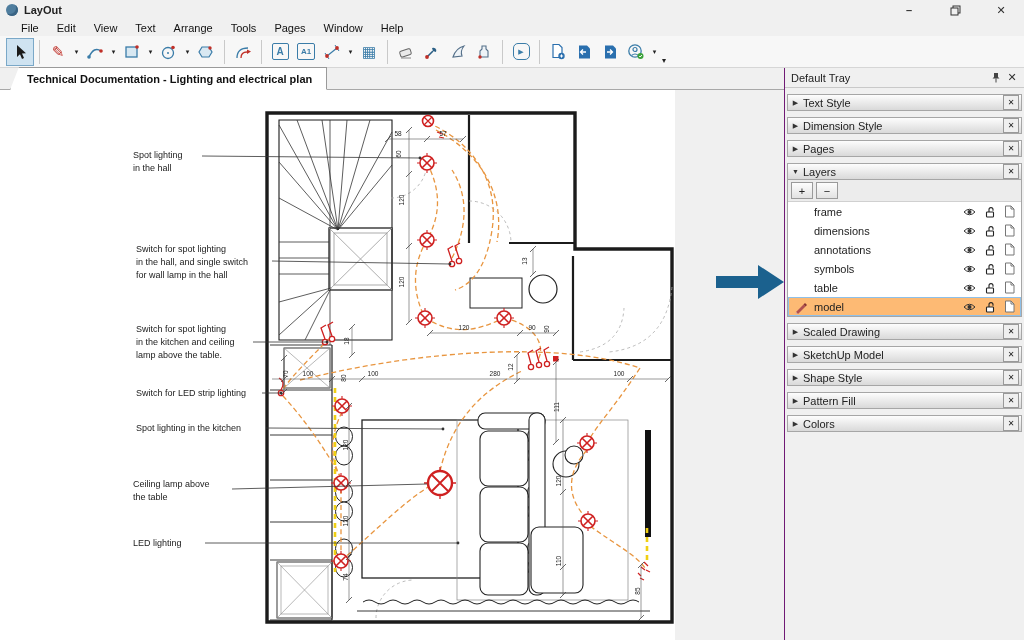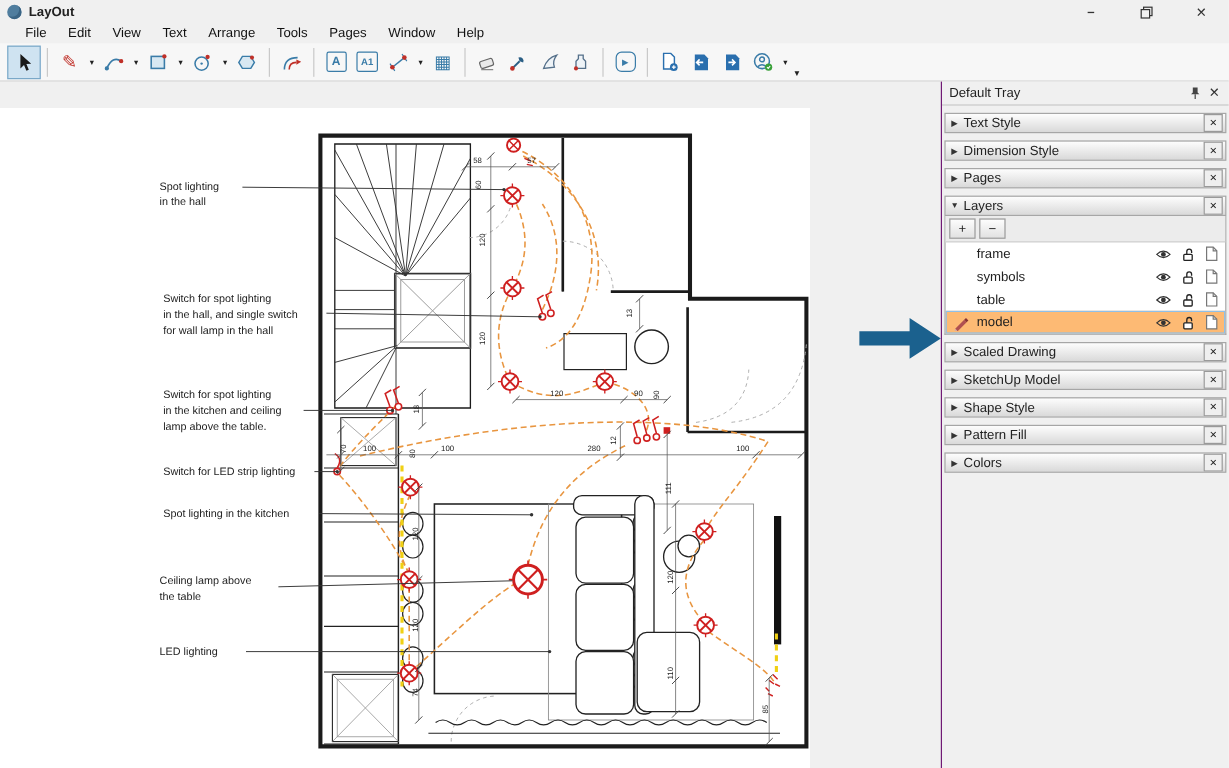--- a/index.html
+++ b/index.html
@@ -230,20 +230,25 @@
           <circle cx="8" cy="6.5" r="2" fill="none" stroke="#3a7ca8" stroke-width="1.2"></circle>
           <path d="M4.5,12.5 Q8,9.5 11.5,12.5" fill="none" stroke="#3a7ca8" stroke-width="1.2"></path>
           <circle cx="13.5" cy="13" r="3" fill="#3aa13a"></circle>
           <path d="M12.2,13 l1,1 1.6,-2" stroke="#fff" stroke-width="1" fill="none"></path>
         </svg>
     </div>
     <span class="dd">▾</span>
     <span id="tb-overflow">▾</span>
   </div>
 
+  <div id="tabbar">
+    <div id="tab-active">
+      <span>Technical Documentation - Lighting and electrical plan</span>
+    </div>
+  </div>
 
   <div id="canvas">
     <svg id="plansvg" width="784" height="550" viewBox="0 0 784 550">
       <defs>
         <g id="spot" stroke="#cf2020" stroke-width="1.6" fill="none">
           <circle r="7" fill="#fff"></circle>
           <path d="M-4.8,-4.8 L4.8,4.8 M-4.8,4.8 L4.8,-4.8"></path>
           <path d="M0,-10 L0,-7.2 M0,7.2 L0,10 M-10,0 L-7.2,0 M7.2,0 L10,0" stroke-width="1.1"></path>
         </g>
         <g id="chair" fill="#fff" stroke="#222" stroke-width="1">
@@ -566,20 +571,64 @@
           </span>
         <span class="ricon">
             <svg width="11" height="13" viewBox="0 0 11 13">
               <path d="M1.5,1 h5.5 l3,3 v8 h-8.5 z" fill="#fff" stroke="#777" stroke-width="1"></path>
               <path d="M7,1 v3 h3" fill="none" stroke="#777" stroke-width="1"></path>
             </svg>
           </span>
       </div>
       <div class="layer-row">
         <span class="pencil-slot"></span>
+        <span class="lname">dimensions</span>
+        <span class="ricon">
+            <svg width="13" height="10" viewBox="0 0 13 10">
+              <path d="M1,5 Q6.5,-0.5 12,5 Q6.5,10.5 1,5 Z" fill="none" stroke="#333" stroke-width="1"></path>
+              <circle cx="6.5" cy="5" r="2" fill="#333"></circle>
+            </svg>
+          </span>
+        <span class="ricon">
+            <svg width="12" height="12" viewBox="0 0 12 12">
+              <rect x="2.5" y="6" width="7" height="5" rx="0.8" fill="#fff" stroke="#222" stroke-width="1.1"></rect>
+              <path d="M5,6 V3.6 A2,2 0 0 1 9,3.6 V4.8" fill="none" stroke="#222" stroke-width="1.1"></path>
+            </svg>
+          </span>
+        <span class="ricon">
+            <svg width="11" height="13" viewBox="0 0 11 13">
+              <path d="M1.5,1 h5.5 l3,3 v8 h-8.5 z" fill="#fff" stroke="#777" stroke-width="1"></path>
+              <path d="M7,1 v3 h3" fill="none" stroke="#777" stroke-width="1"></path>
+            </svg>
+          </span>
+      </div>
+      <div class="layer-row">
+        <span class="pencil-slot"></span>
+        <span class="lname">annotations</span>
+        <span class="ricon">
+            <svg width="13" height="10" viewBox="0 0 13 10">
+              <path d="M1,5 Q6.5,-0.5 12,5 Q6.5,10.5 1,5 Z" fill="none" stroke="#333" stroke-width="1"></path>
+              <circle cx="6.5" cy="5" r="2" fill="#333"></circle>
+            </svg>
+          </span>
+        <span class="ricon">
+            <svg width="12" height="12" viewBox="0 0 12 12">
+              <rect x="2.5" y="6" width="7" height="5" rx="0.8" fill="#fff" stroke="#222" stroke-width="1.1"></rect>
+              <path d="M5,6 V3.6 A2,2 0 0 1 9,3.6 V4.8" fill="none" stroke="#222" stroke-width="1.1"></path>
+            </svg>
+          </span>
+        <span class="ricon">
+            <svg width="11" height="13" viewBox="0 0 11 13">
+              <path d="M1.5,1 h5.5 l3,3 v8 h-8.5 z" fill="#fff" stroke="#777" stroke-width="1"></path>
+              <path d="M7,1 v3 h3" fill="none" stroke="#777" stroke-width="1"></path>
+            </svg>
+          </span>
+      </div>
+      <div class="layer-row">
+        <span class="pencil-slot"></span>
         <span class="lname">symbols</span>
         <span class="ricon">
             <svg width="13" height="10" viewBox="0 0 13 10">
               <path d="M1,5 Q6.5,-0.5 12,5 Q6.5,10.5 1,5 Z" fill="none" stroke="#333" stroke-width="1"></path>
               <circle cx="6.5" cy="5" r="2" fill="#333"></circle>
             </svg>
           </span>
         <span class="ricon">
             <svg width="12" height="12" viewBox="0 0 12 12">
               <rect x="2.5" y="6" width="7" height="5" rx="0.8" fill="#fff" stroke="#222" stroke-width="1.1"></rect>

